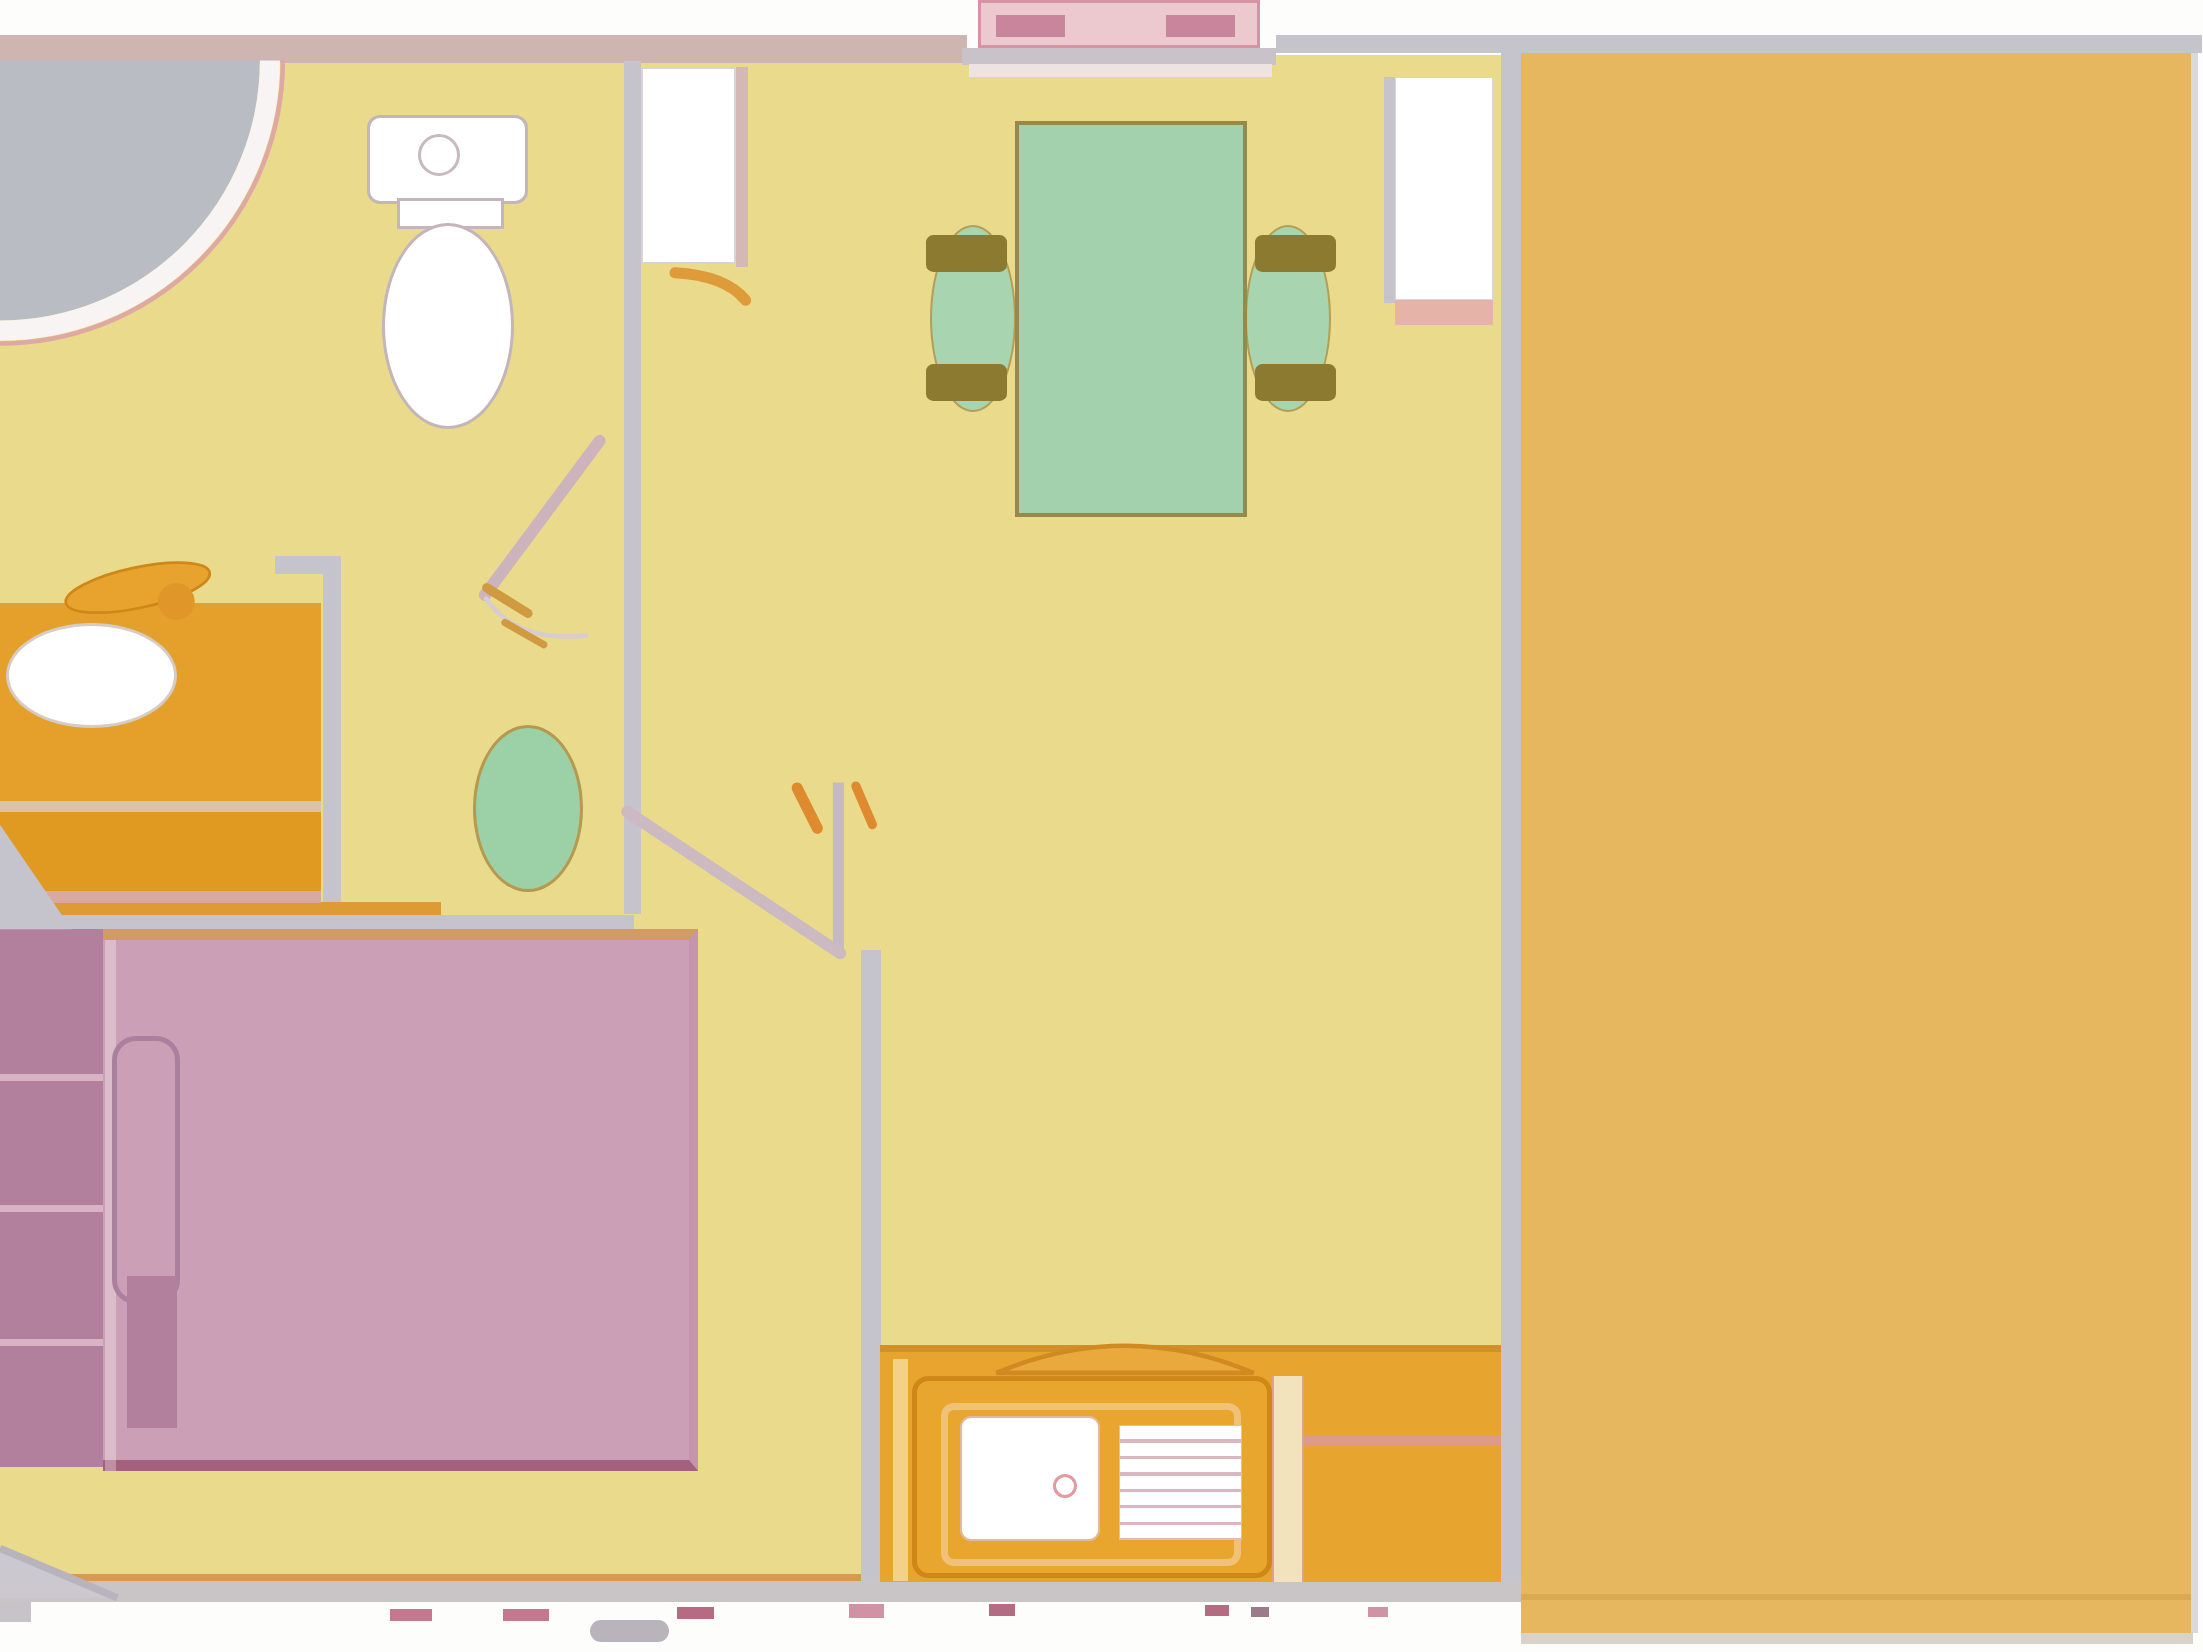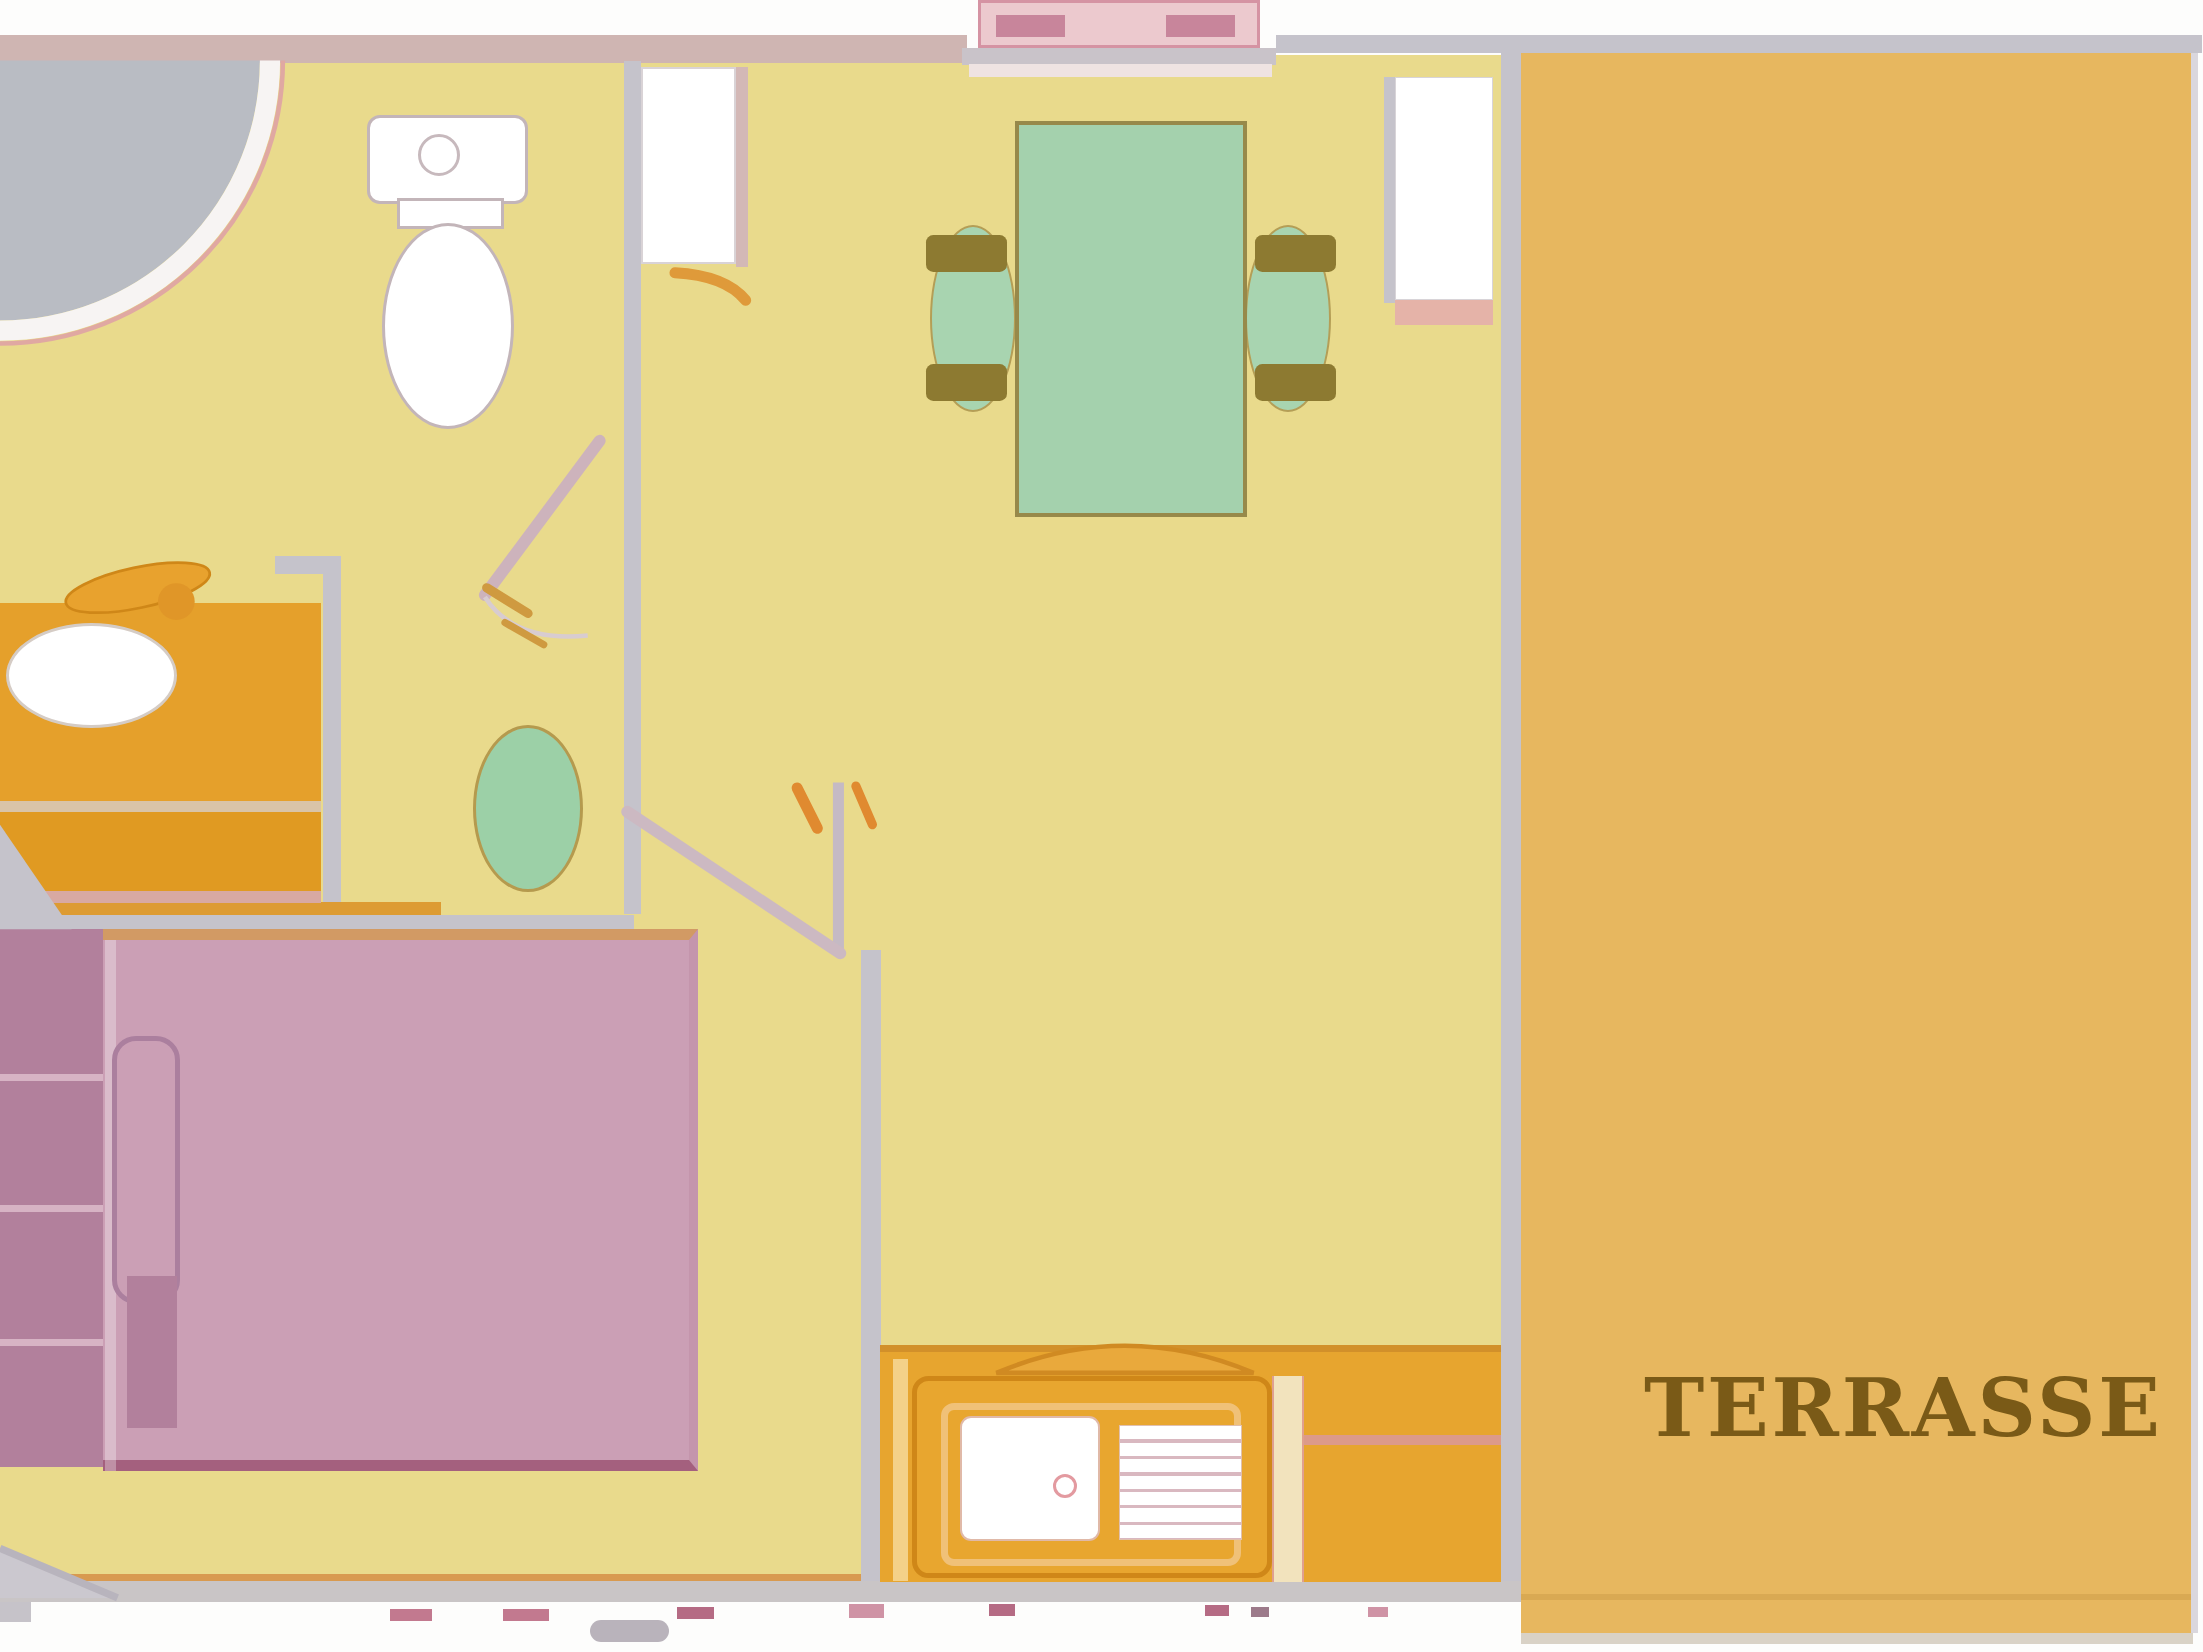--- a/index.html
+++ b/index.html
@@ -209,16 +209,15 @@
     <path d="M1085,1495 Q1225,1436 1365,1495 Z" fill="#e9a93c" stroke="#d08a22" stroke-width="5"></path>
 
     <ellipse cx="150" cy="640" rx="80" ry="22" transform="rotate(-12 150 640)" fill="#e8a22e" stroke="#cf8718" stroke-width="3"></ellipse>
     <circle cx="192" cy="655" r="20" fill="#e09628"></circle>
 
     <polygon points="0,898 78,1012 0,1012" fill="#c5c3cb"></polygon>
     <polygon points="0,1686 128,1740 0,1740" fill="#cbc8cf"></polygon>
     <line x1="0" y1="1686" x2="128" y2="1740" stroke="#b8b4bd" stroke-width="8"></line>
   </svg>
 
-  <div class="abs terrasse-label">TERRASSE</div>
 
 </div>
 
 
 </body></html>

